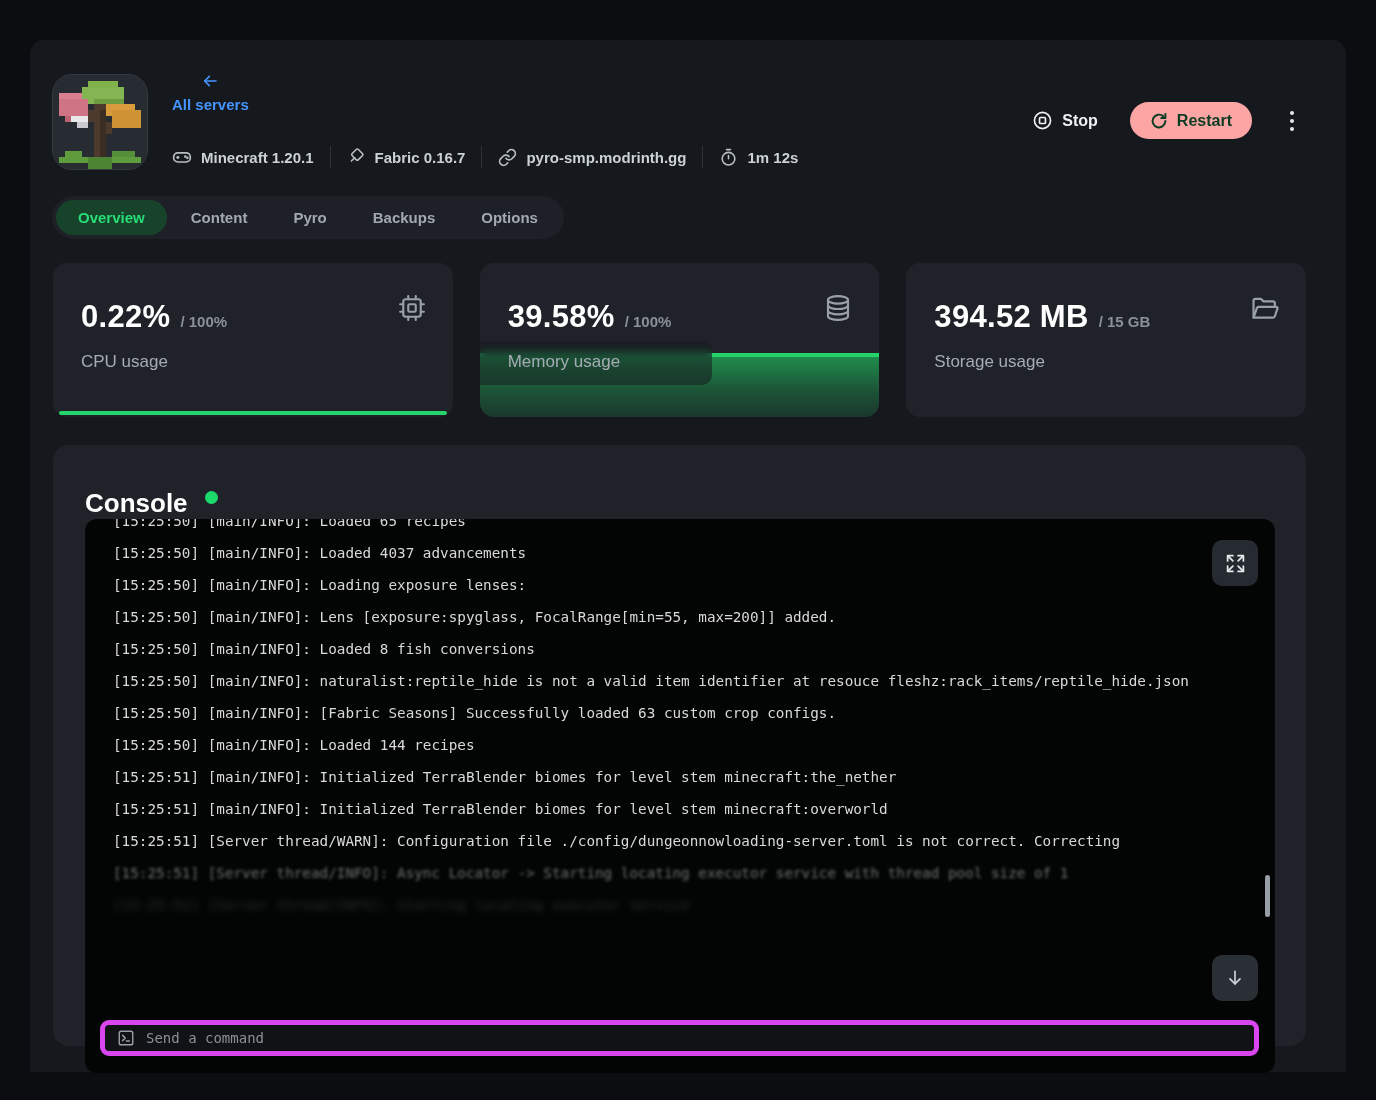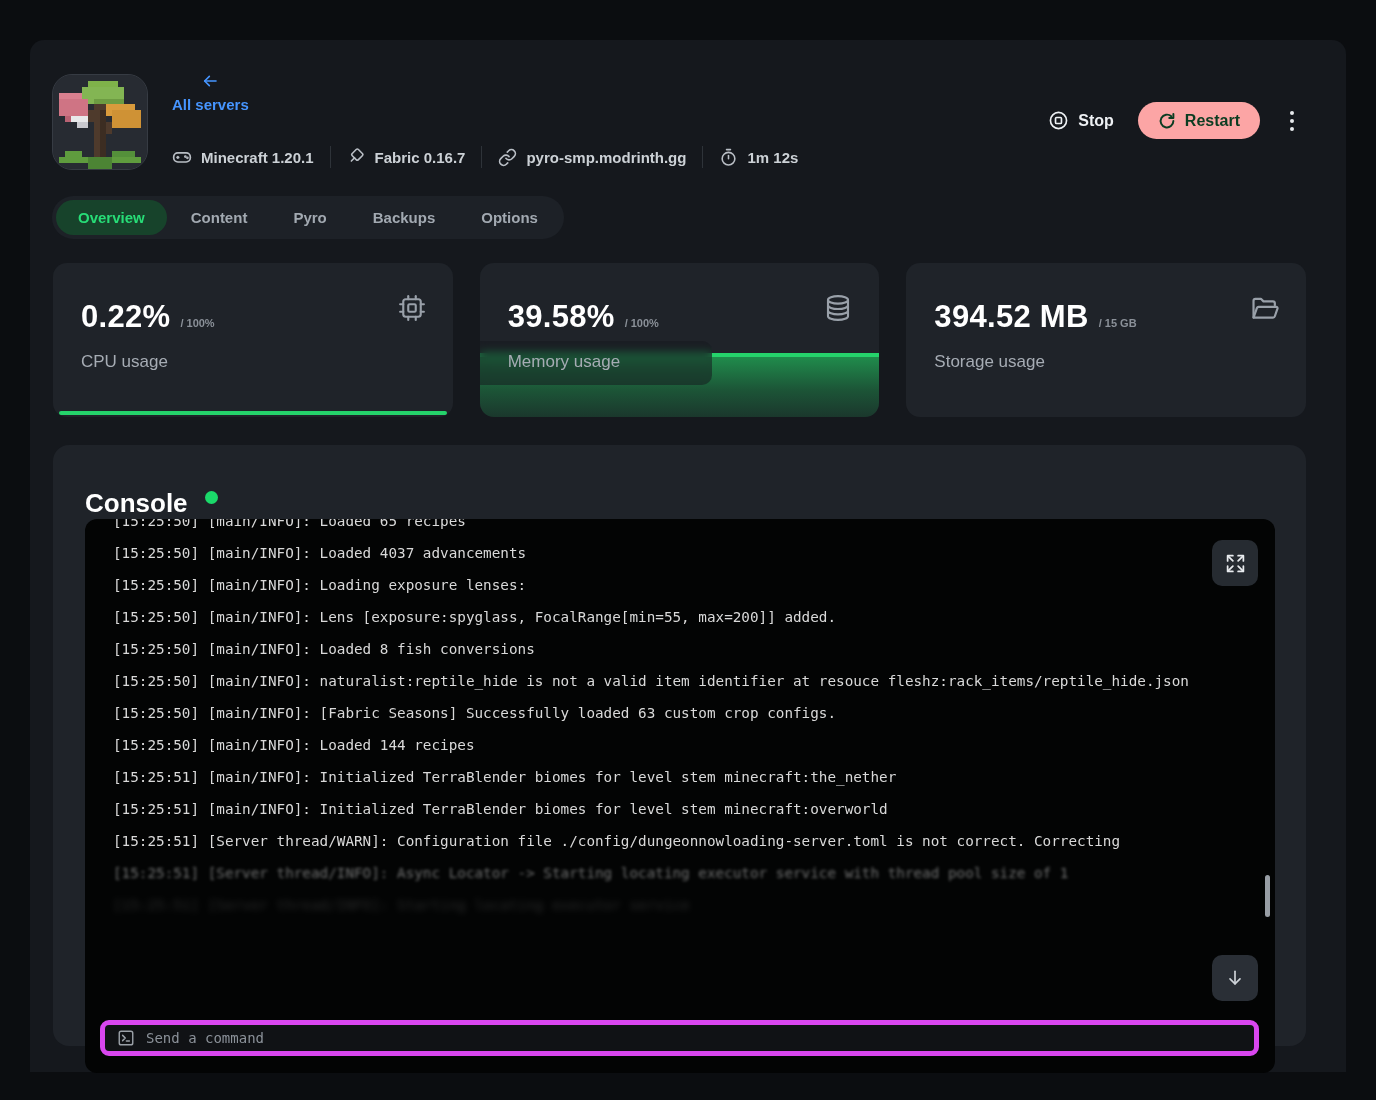--- a/index.html
+++ b/index.html
@@ -7,37 +7,37 @@
   .app { position:absolute; left:30px; top:40px; width:1316px; height:1032px; background:#15181d; border-radius:14px 14px 0 0; }
 
   
   .avatar { position:absolute; left:22px; top:34px; width:96px; height:96px; border-radius:20px; background:#272b32; border:1px solid #363b43; overflow:hidden; }
   .back-link { position:absolute; left:142px; top:33px; display:flex; align-items:center; gap:7px; color:#4695ff; font-size:15px; font-weight:600; text-decoration:none; cursor:pointer;flex-direction:column; }
   .page-title { position:absolute; left:140px; top:56px; font-size:37px; font-weight:800; color:#ffffff; letter-spacing:.2px; }
   .meta-row { position:absolute; left:142px; top:106px; display:flex; align-items:center; gap:16px; }
   .meta-item { display:flex; align-items:center; gap:9px; color:#ccd1d6; font-size:15px; font-weight:600; }
   .meta-item svg { stroke:#b9bec5; }
   .meta-sep { width:1px; height:22px; background:#2e3339; }
-  .header-actions { position:absolute; top:62px; right:46px; display:flex; align-items:center; gap:24px; }
+  .header-actions { position:absolute; top:62px; right:46px; display:flex; align-items:center; gap:32px; }
   .stop-btn { display:flex; align-items:center; gap:9px; background:transparent; border:none; color:#eef1f4; font-size:16px; font-weight:700; cursor:pointer; font-family:inherit; }
   .restart-btn { display:flex; align-items:center; gap:9px; background:#fca5a5; border:none; border-radius:19px; height:37px; padding:8px 20px; color:#0b3c21; font-size:16px; font-weight:700; cursor:pointer; font-family:inherit; }
   .kebab-btn { background:transparent; border:none; cursor:pointer; padding:4px 6px; display:flex; flex-direction:column; gap:4px; }
   .kebab-btn i { width:4px; height:4px; border-radius:50%; background:#e7eaed; display:block; }
 
   
   .tabbar { position:absolute; left:22px; top:156px; display:inline-flex; align-items:center; background:#1d2127; border-radius:22px; padding:4px; gap:2px; }
   .tab { border:none; background:transparent; color:#a2a9b1; font-size:15px; font-weight:700; padding:9px 22px; border-radius:18px; cursor:pointer; font-family:inherit; }
   .tab.active { background:#17432b; color:#27dd77; }
 
   
   .stats { position:absolute; left:23px; top:223px; width:1253px; display:flex; gap:27px; }
   .stat-card { position:relative; flex:1; height:154px; background:#1f2329; border-radius:14px; overflow:hidden; }
   .stat-value-row { position:absolute; left:28px; top:36px; display:flex; align-items:baseline; gap:10px; z-index:3; }
   .stat-value { font-size:31px; font-weight:800; color:#ffffff; letter-spacing:.3px; }
-  .stat-limit { font-size:11px; font-weight:600; color:#8b9199; }
+  .stat-limit { font-size:15px; font-weight:600; color:#8b9199; }
   .stat-label { position:absolute; left:28px; top:89px; font-size:17px; color:#a6acb4; z-index:3; }
   .stat-icon { position:absolute; top:30px; right:26px; z-index:3; }
   .stat-icon svg { stroke:#99a0a9; }
   .cpu-line { position:absolute; left:6px; right:6px; bottom:2px; height:4px; border-radius:3px; background:#25d36b; }
   .mem-overlay { position:absolute; left:0; right:0; bottom:0; height:64px; z-index:1; }
   .mem-line { position:absolute; top:0; left:0; right:0; height:4px; background:#25d36b; }
   .mem-fill { position:absolute; top:4px; bottom:0; left:0; right:0;
       background:linear-gradient(180deg, rgba(32,158,82,.85) 0%, rgba(26,118,64,.6) 55%, rgba(20,86,50,.4) 100%); }
   .mem-label-box { position:absolute; left:0; top:78px; width:232px; height:44px; z-index:2;
       background:rgba(22,26,31,.55); backdrop-filter:blur(5px); border-radius:0 10px 10px 0; }

